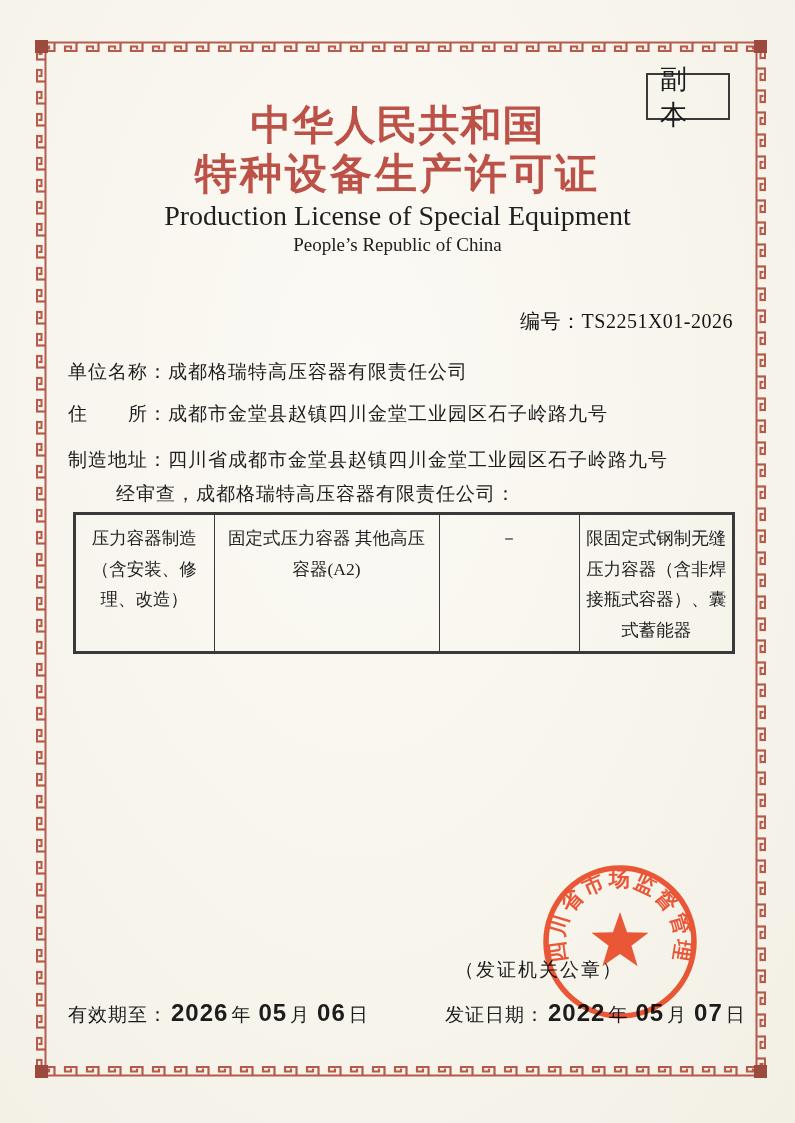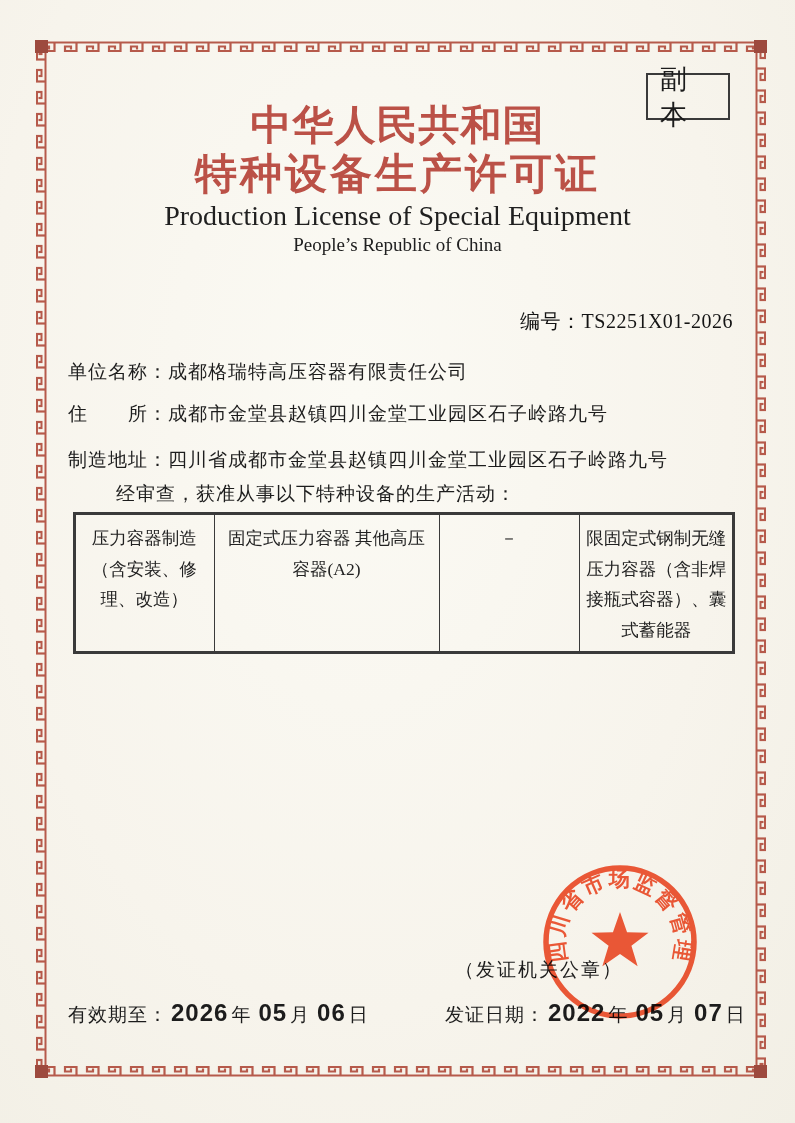--- a/index.html
+++ b/index.html
@@ -116,21 +116,21 @@
 
   <div class="abs field f0">
     <span>单位名称：</span><span>成都格瑞特高压容器有限责任公司</span>
   </div>
   <div class="abs field f1">
     <span>住　　所：</span><span>成都市金堂县赵镇四川金堂工业园区石子岭路九号</span>
   </div>
   <div class="abs field f2">
     <span>制造地址：</span><span>四川省成都市金堂县赵镇四川金堂工业园区石子岭路九号</span>
   </div>
-  <div class="abs approval">经审查，获准从事以下特种设备的生产活动：</div>
+  <div class="abs approval">经审查，成都格瑞特高压容器有限责任公司：</div>
 
   <table class="lic">
     <colgroup>
         <col class="c0">
         <col class="c1">
         <col class="c2">
         <col class="c3">
       </colgroup>
     <tbody>
     <tr>

